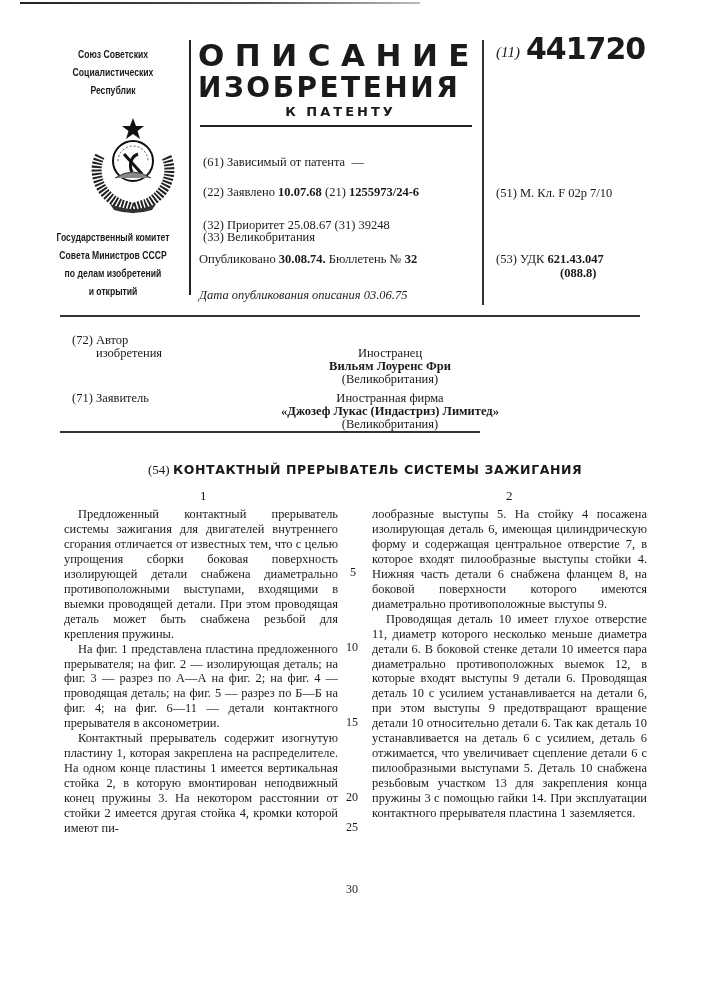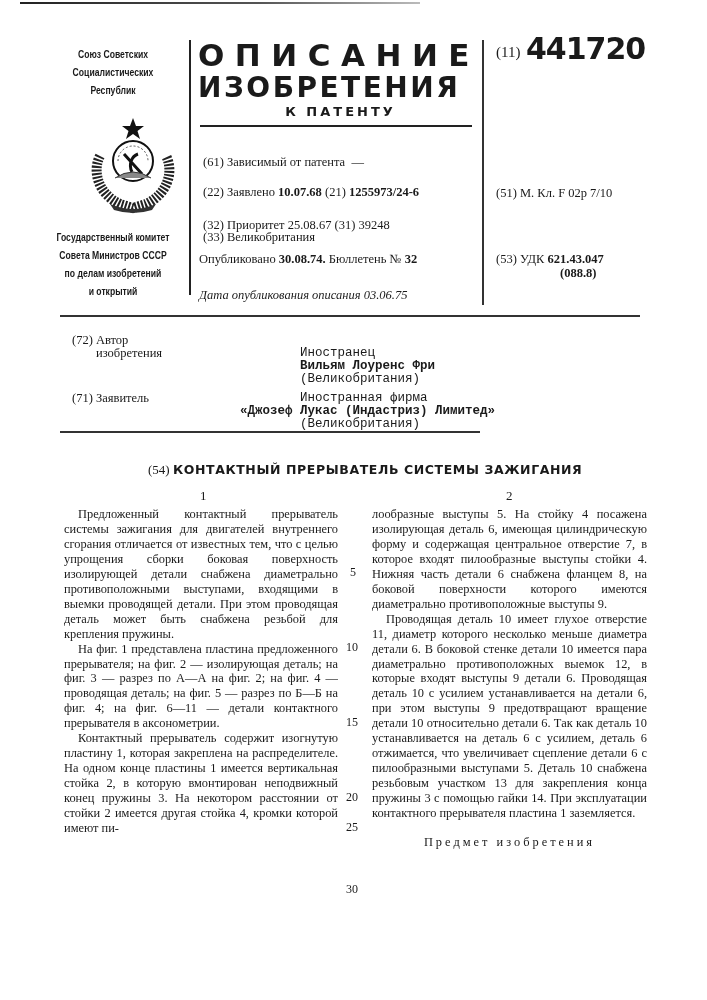--- a/index.html
+++ b/index.html
@@ -13,26 +13,26 @@
   .emblem { left: 80px; top: 116px; width: 106px; height: 100px; }
   .left-panel2 { left: 38px; top: 228px; width: 150px; text-align: center; font-family: "Liberation Sans", "DejaVu Sans", sans-serif; font-weight: bold; font-size: 10.5px; line-height: 18px; transform: scaleX(0.82); transform-origin: center top; }
   .vline1 { left: 189px; top: 40px; width: 2px; height: 255px; background: #222; }
   .vline2 { left: 482px; top: 40px; width: 2px; height: 265px; background: #333; }
   .title1 { left: 198px; top: 38px; width: 285px; font-family: "DejaVu Sans", sans-serif; font-weight: bold; font-size: 31px; letter-spacing: 10.5px; line-height: 34px; }
   .title2 { left: 198px; top: 71px; width: 285px; font-family: "DejaVu Sans", sans-serif; font-weight: bold; font-size: 28px; letter-spacing: 2.5px; line-height: 34px; }
   .subtitle { left: 198px; top: 104px; width: 285px; text-align: center; font-family: "DejaVu Sans", sans-serif; font-weight: bold; font-size: 13px; letter-spacing: 3px; }
   .title-rule { left: 200px; top: 125px; width: 272px; height: 2px; background: #222; }
   .meta { font-size: 12.5px; line-height: 13px; white-space: nowrap; }
   .b { font-weight: bold; }
-  .patnum-label { left: 496px; top: 44px; font-size: 15px; }
+  .patnum-label { left: 496px; top: 44px; font-size: 15px; font-style: italic; }
   .patnum { left: 526px; top: 31px; font-family: "DejaVu Sans", sans-serif; font-weight: bold; font-size: 30px; letter-spacing: -1px; text-align: right; }
   .hrule { left: 60px; top: 315px; width: 580px; height: 2px; background: #333; }
   .hrule2 { left: 60px; top: 431px; width: 420px; height: 2px; background: #333; }
   .small { font-size: 12.5px; line-height: 13.5px; white-space: nowrap; }
-  .center { text-align: left; font-family: Liberation Mono, monospace; }
+  .center { text-align: center; }
   .sect-title { left: 148px; top: 462px; font-size: 13px; white-space: nowrap; }
   .sect-title .t { font-family: "DejaVu Sans", sans-serif; font-weight: bold; font-size: 12.5px; letter-spacing: 0.6px; }
   .colnum { font-size: 13px; }
   .col { font-size: 12.4px; line-height: 14.95px; text-align: justify; }
   .col p { margin: 0; }
   .col p.ind { text-indent: 14px; }
   .col1 { left: 64px; top: 507px; width: 274px; }
   .col2 { left: 372px; top: 507px; width: 275px; }
   .linenum { left: 350px; font-size: 12px; }
   .spaced { letter-spacing: 3px; text-align: center; }
@@ -162,14 +162,13 @@
 <div class="abs linenum" style="top:565px;">5</div>
 <div class="abs linenum" style="top:640px; left:346px;">10</div>
 <div class="abs linenum" style="top:715px; left:346px;">15</div>
 <div class="abs linenum" style="top:790px; left:346px;">20</div>
 <div class="abs linenum" style="top:820px; left:346px;">25</div>
 <div class="abs linenum" style="top:882px; left:346px;">30</div>
 
 <div class="abs col col2">
   <p>лообразные выступы 5. На стойку 4 посажена изолирующая деталь 6, имеющая цилиндрическую форму и содержащая центральное отверстие 7, в которое входят пилообразные выступы стойки 4. Нижняя часть детали 6 снабжена фланцем 8, на боковой поверхности которого имеются диаметрально противоположные выступы 9.</p>
   <p class="ind">Проводящая деталь 10 имеет глухое отверстие 11, диаметр которого несколько меньше диаметра детали 6. В боковой стенке детали 10 имеется пара диаметрально противоположных выемок 12, в которые входят выступы 9 детали 6. Проводящая деталь 10 с усилием устанавливается на детали 6, при этом выступы 9 предотвращают вращение детали 10 относительно детали 6. Так как деталь 10 устанавливается на деталь 6 с усилием, деталь 6 отжимается, что увеличивает сцепление детали 6 с пилообразными выступами 5. Деталь 10 снабжена резьбовым участком 13 для закрепления конца пружины 3 с помощью гайки 14. При эксплуатации контактного прерывателя пластина 1 заземляется.</p>
-  <p class="spaced" style="margin-top:14px; margin-bottom:8px;">Предмет изобретения</p>
 </div>
 
 </body></html>

